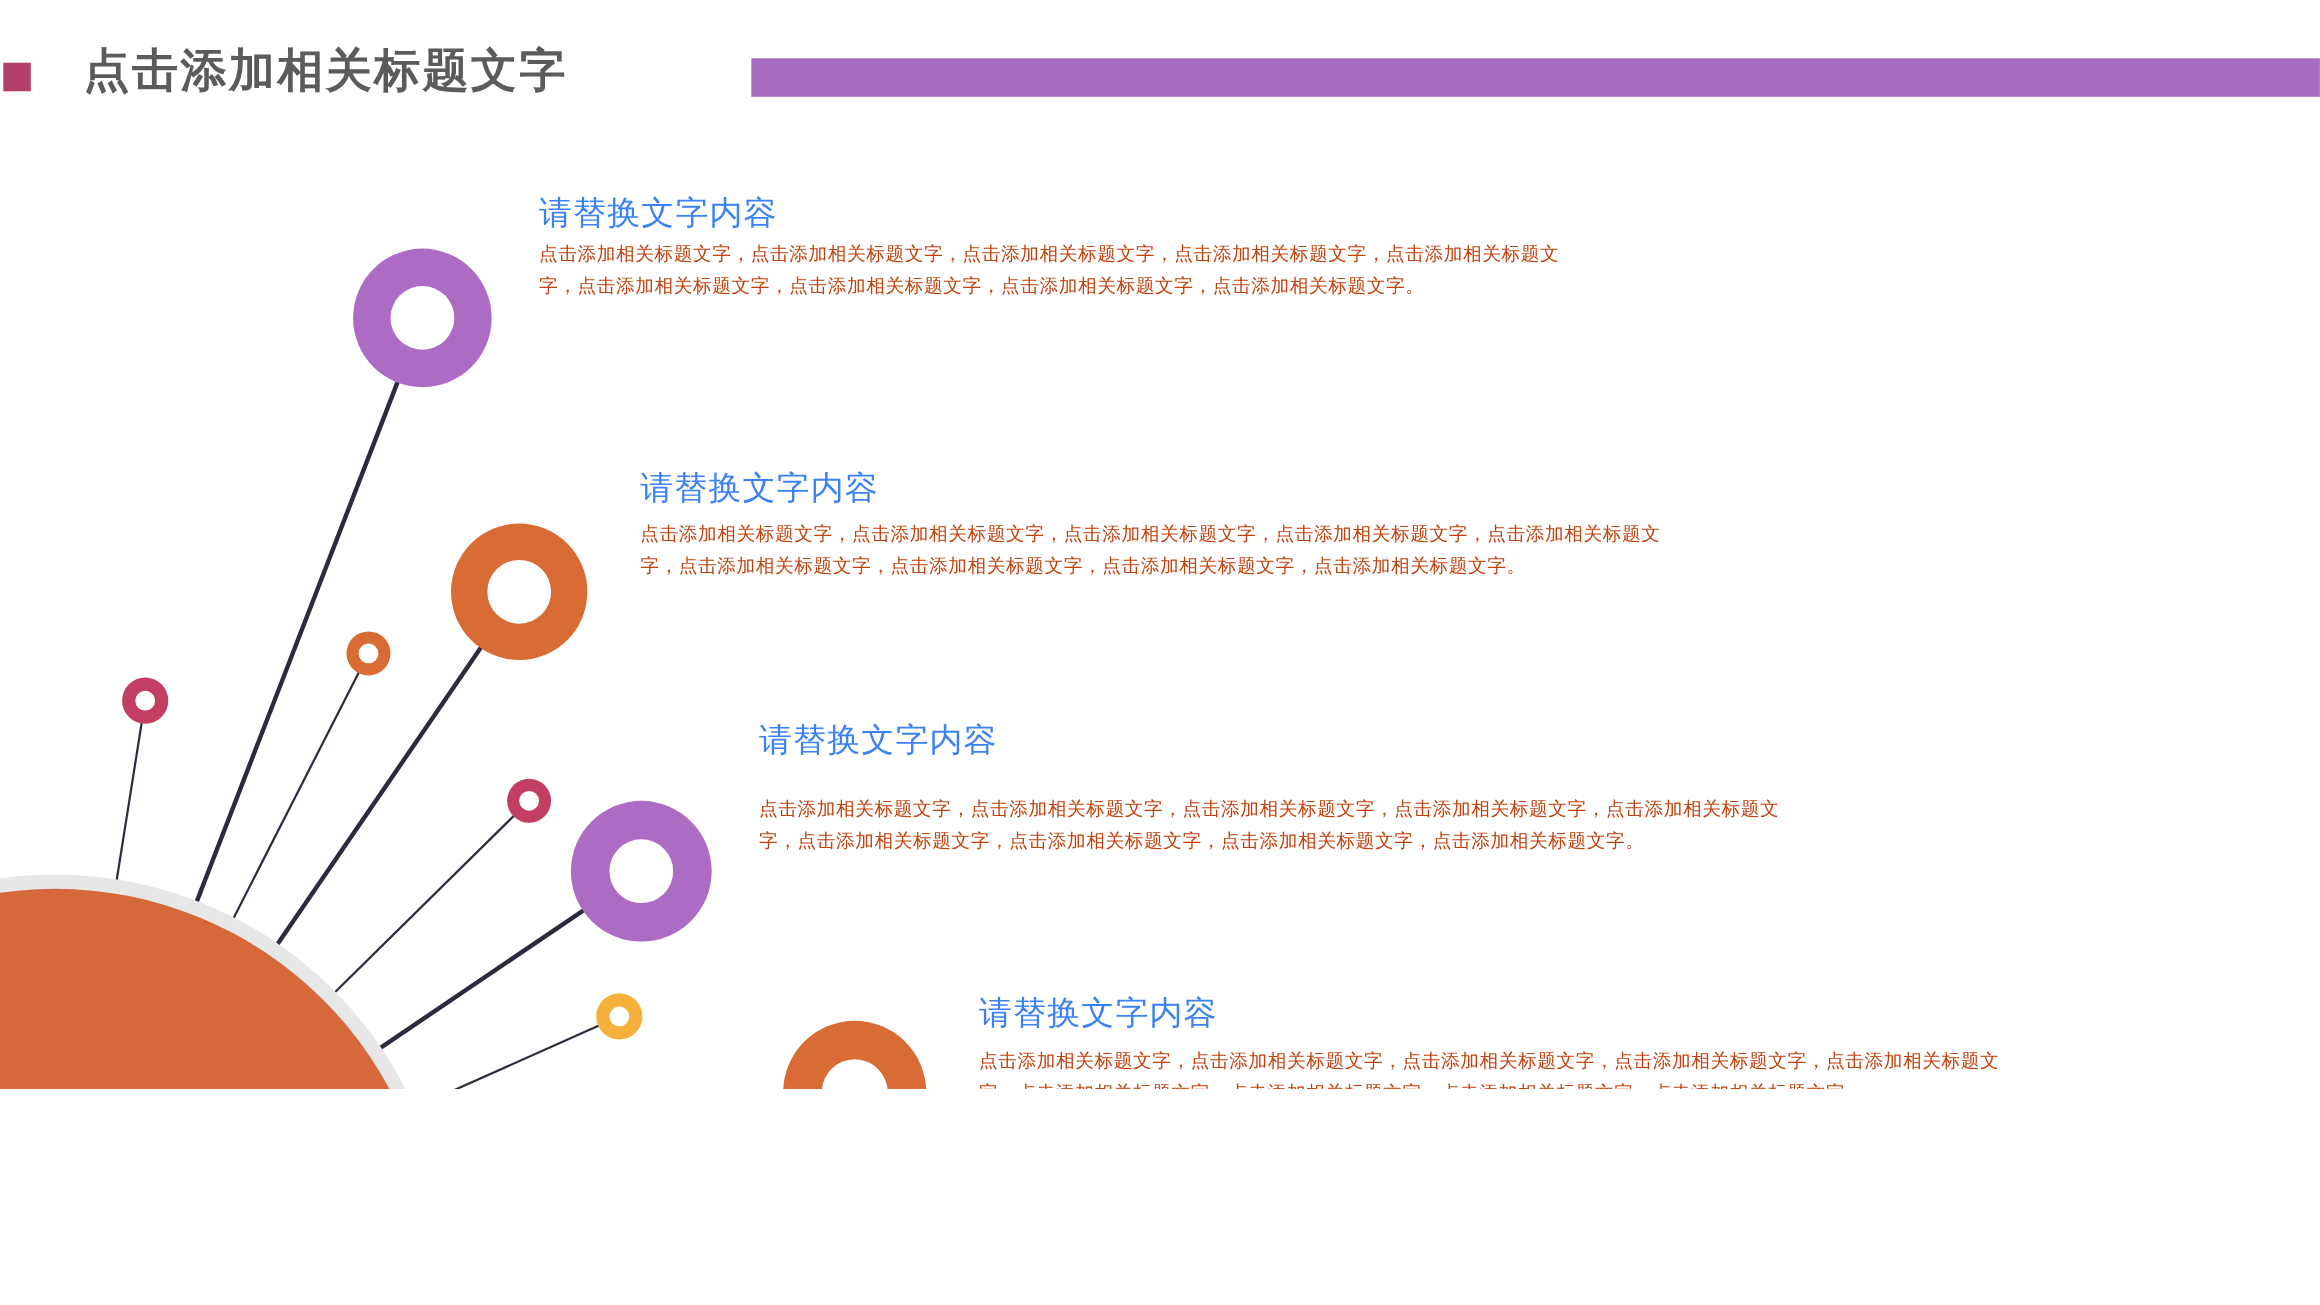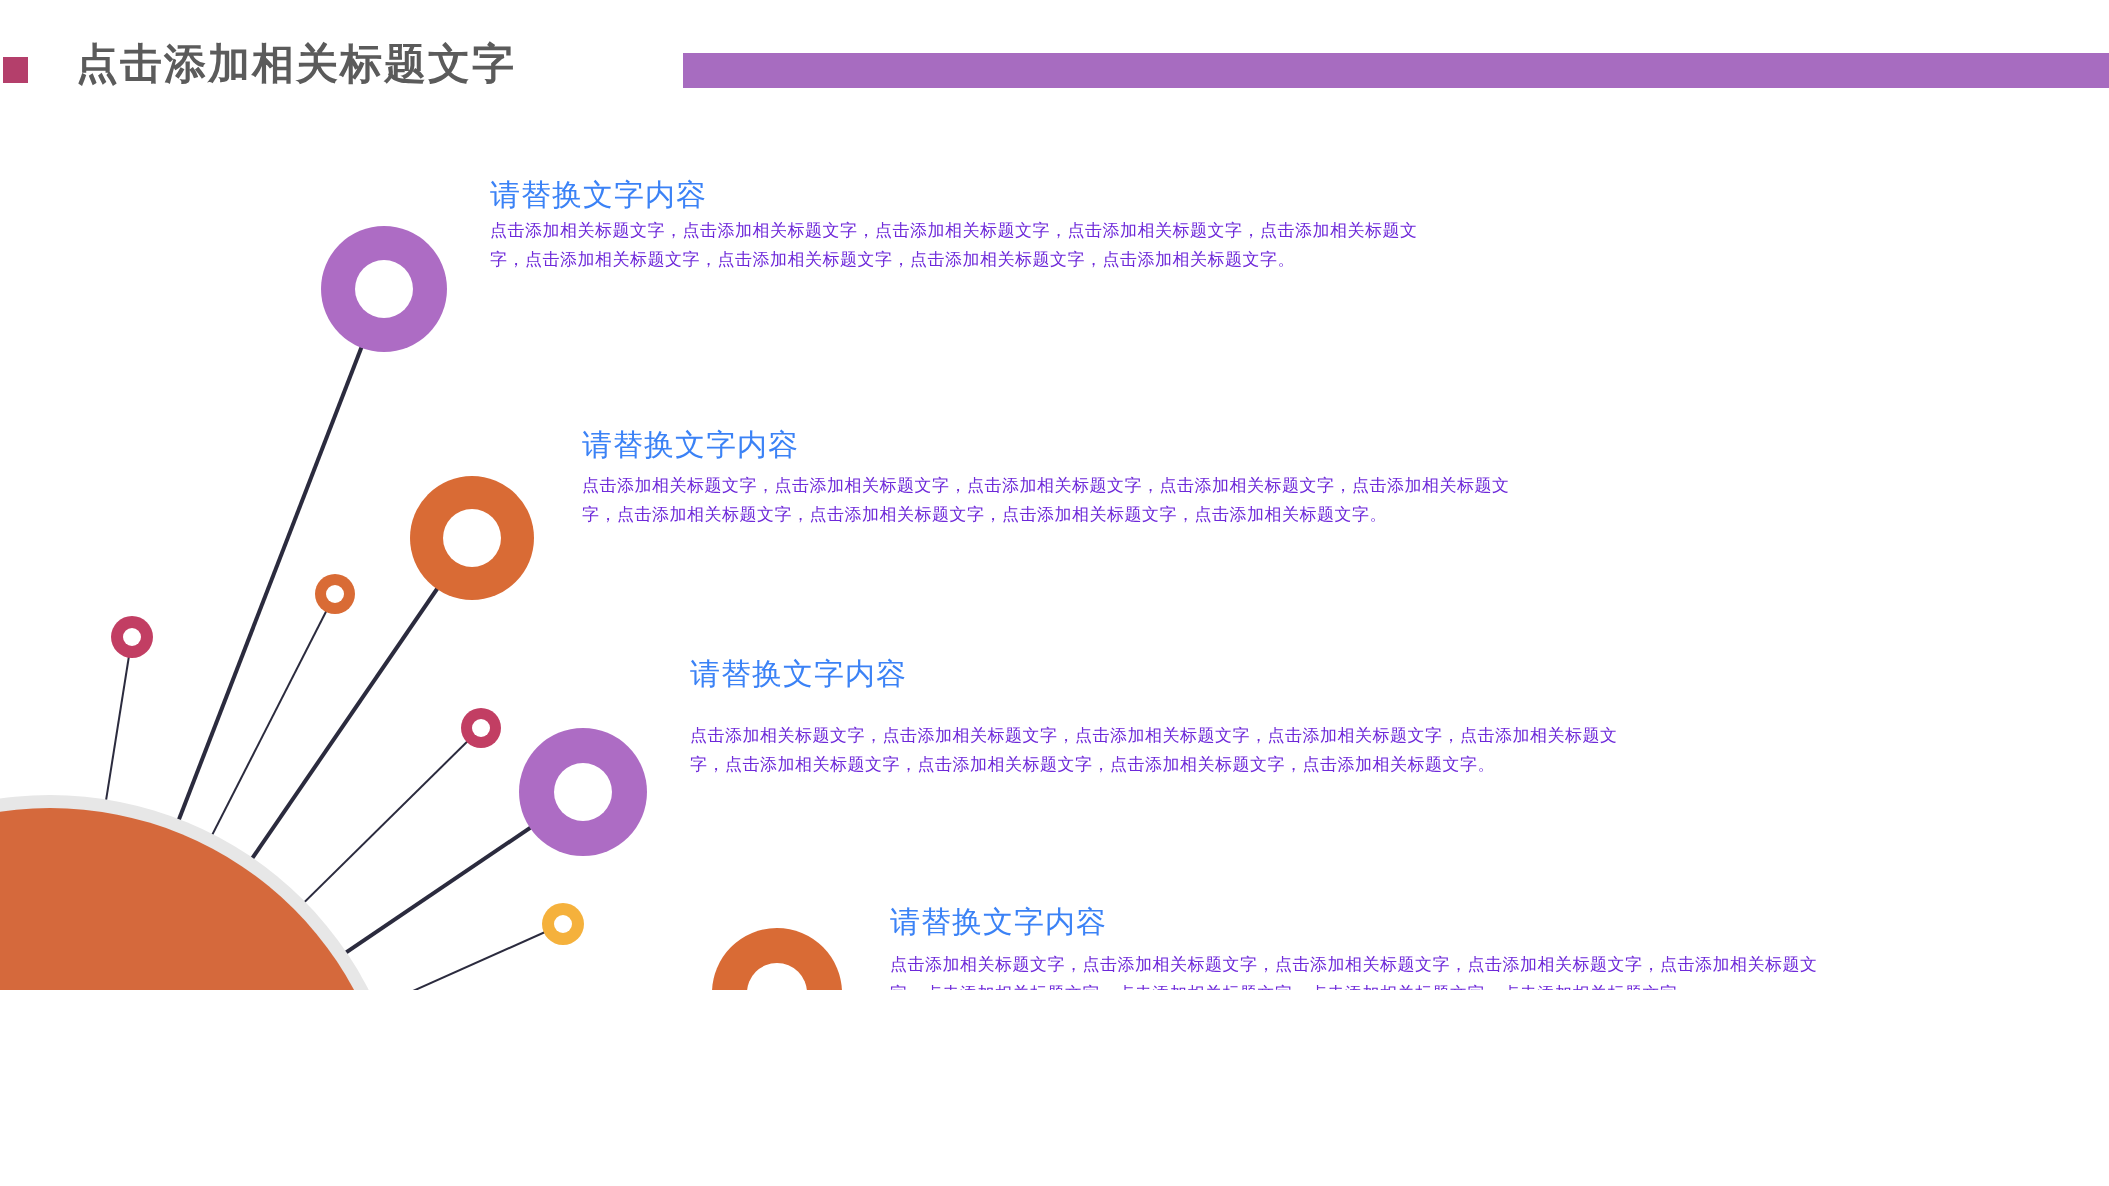--- a/index.html
+++ b/index.html
@@ -32,21 +32,21 @@
     color:#ffffff;font-weight:700;font-size:46px;line-height:58px;
     letter-spacing:1px;
   }
   
   .block{position:absolute;}
   .block h2{
     margin:0;font-size:30px;line-height:38px;font-weight:400;color:#3b82f6;
     letter-spacing:1px;
   }
   .block p{
-    margin:0;width:960px;font-size:17px;line-height:29px;color:#6d28d9;
+    margin:0;width:960px;font-size:17px;line-height:29px;color:#c2410c;
     letter-spacing:0.5px;
   }
 </style>
 </head>
 <body>
 
 <div class="slide">
 
   <div class="accent-square"></div>
   <h1 class="page-title">点击添加相关标题文字</h1>

